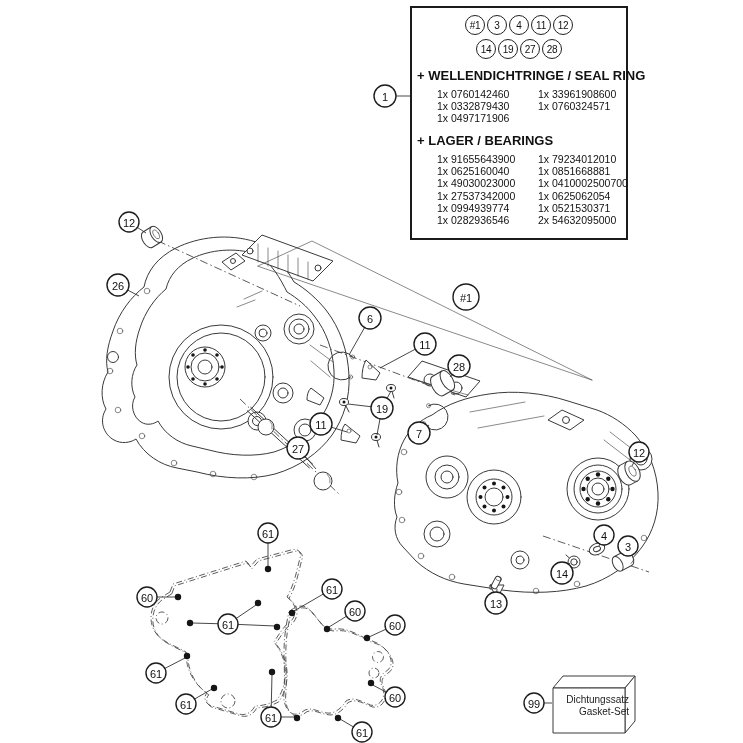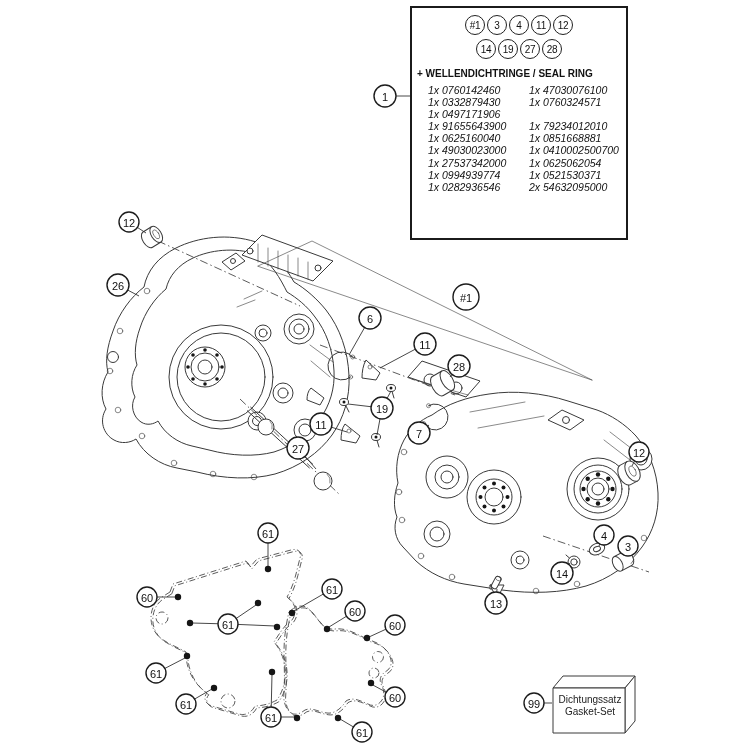--- a/index.html
+++ b/index.html
@@ -20,26 +20,26 @@
                 text-anchor:middle;dominant-baseline:central;}
 
   
   .parts-box{position:absolute;left:410px;top:6px;width:218px;height:234px;
              border:2px solid #1b1b1b;background:#fff;box-sizing:border-box;}
   .refs-row{display:flex;justify-content:center;gap:2px;margin-top:4px;}
   .refs-row.first{margin-top:7px;}
   .badge{display:inline-flex;align-items:center;justify-content:center;
          width:20px;height:20px;box-sizing:border-box;border:1.5px solid #222;
          border-radius:50%;font-size:10px;letter-spacing:-0.3px;}
-  .box-header{font-weight:bold;font-size:10px;margin:9px 0 5px 5px;white-space:nowrap;}
-  .plist{display:grid;grid-template-columns:101px 1fr;margin-left:16px;
-         line-height:12.1px;font-size:10.5px;white-space:nowrap;font-style:italic;}
+  .box-header{font-weight:bold;font-size:13px;margin:9px 0 5px 5px;white-space:nowrap;}
+  .plist{display:grid;grid-template-columns:101px 1fr;margin-left:25px;
+         line-height:12.1px;font-size:10.5px;white-space:nowrap;}
 
   
-  .gasket-label{position:absolute;left:551px;top:694px;width:78px;text-align:center;
+  .gasket-label{position:absolute;left:551px;top:694px;width:78px;text-align:right;
                 font-size:10px;line-height:12px;color:#222;}
   .gasket-label span{display:block;}
 </style>
 </head>
 <body style="--background: #ffffff; --line: #3a3a3a; --text: #111111; --callout_stroke: #1c1c1c;">
 
 <svg id="diagram" width="743" height="743" viewBox="0 0 743 743" xmlns="http://www.w3.org/2000/svg">
 
   <g id="art-layer">
 
@@ -456,26 +456,27 @@
   </div>
   <div class="refs-row">
     <span class="badge">14</span>
     <span class="badge">19</span>
     <span class="badge">27</span>
     <span class="badge">28</span>
   </div>
   <div class="box-header">+ WELLENDICHTRINGE / SEAL RING</div>
   <div class="plist">
     <span>1x 0760142460</span>
-    <span>1x 47030076100</span>
+    <span>1x 33961908600</span>
     <span>1x 0332879430</span>
     <span>1x 0760324571</span>
     <span>1x 0497171906</span>
     <span></span>
   </div>
+  <div class="box-header">+ LAGER / BEARINGS</div>
   <div class="plist">
     <span>1x 91655643900</span>
     <span>1x 79234012010</span>
     <span>1x 0625160040</span>
     <span>1x 0851668881</span>
     <span>1x 49030023000</span>
     <span>1x 0410002500700</span>
     <span>1x 27537342000</span>
     <span>1x 0625062054</span>
     <span>1x 0994939774</span>

